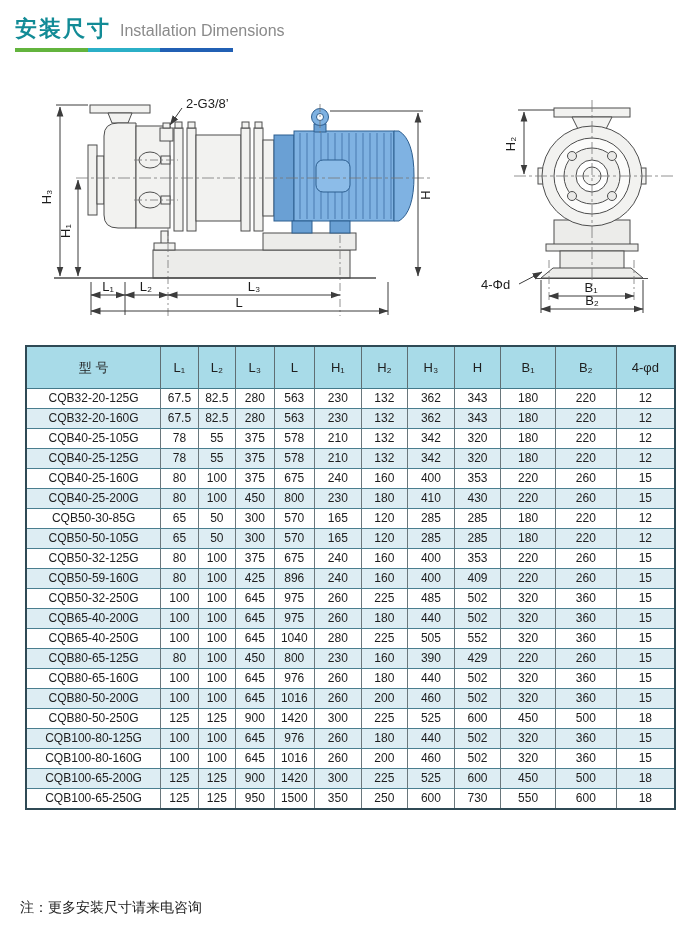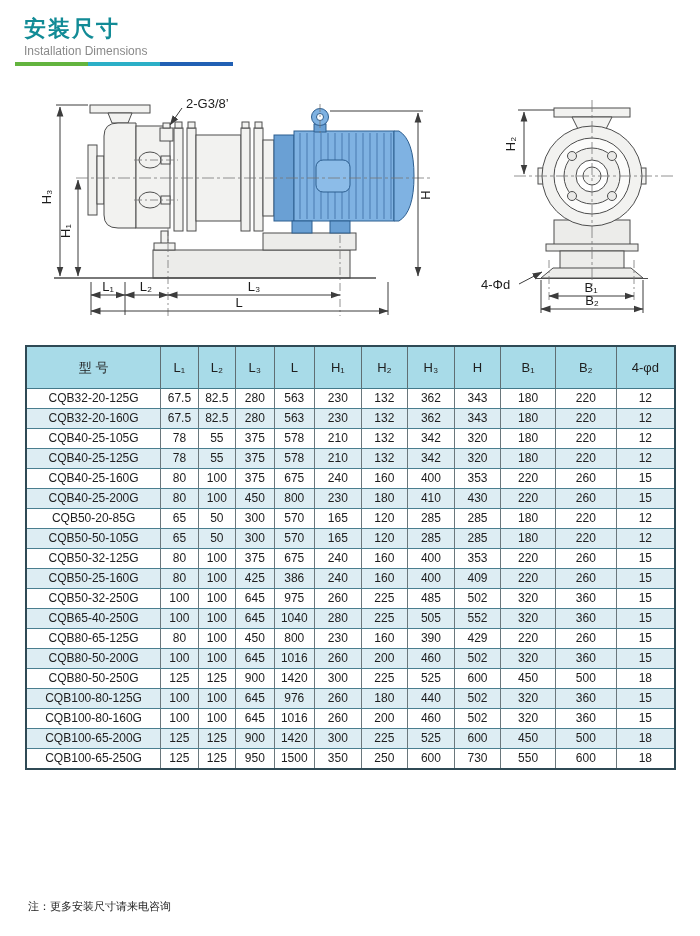--- a/index.html
+++ b/index.html
@@ -1,44 +1,44 @@
 <!DOCTYPE html>
 <html style="--title-color: #128b96; --table-header-bg: #a8dbe8; --row-alt-bg: #ddedf3; --motor-blue: #7fb2e2;"><head>
 <meta charset="utf-8">
 <style>
   html,body{margin:0;padding:0;}
   body{
     width:700px;height:936px;background:#ffffff;position:relative;overflow:hidden;
     font-family:"Liberation Sans","DejaVu Sans",sans-serif;color:#222;
   }
   .header{position:absolute;left:15px;top:14px;}
-  .title-line{display:flex;align-items:baseline;flex-direction:column;}
+  .title-line{display:flex;align-items:baseline;}
   .title-cn{color:var(--title-color,#128b96);font-size:22px;font-weight:bold;letter-spacing:2px;}
-  .title-en{color:#8a8a8a;font-size:12px;margin-left:9px;}
+  .title-en{color:#8a8a8a;font-size:16px;margin-left:9px;}
   .accent-bar{display:flex;width:218px;height:4px;margin-top:4px;}
   .accent-bar .seg{flex:1;height:100%;}
   .diagrams{position:absolute;left:0;top:70px;width:700px;height:268px;}
   .svg-left{position:absolute;left:30px;top:8px;}
   .svg-right{position:absolute;left:462px;top:8px;}
   .dimtext{fill:#1c1c1c;font-size:13px;font-family:"Liberation Sans","DejaVu Sans",sans-serif;}
   .table-wrap{position:absolute;left:25px;top:345px;width:553px;}
   table{border-collapse:collapse;width:651px;table-layout:fixed;border:2px solid #2f4a55;}
   th{
     background:var(--table-header-bg,#a8dbe8);font-weight:normal;font-size:13px;color:#1f1f1f;
     height:39px;border-left:1px solid #5f6e73;border-right:1px solid #5f6e73;
     border-bottom:1px solid #43798a;
   }
   td{
     font-size:12px;color:#1d1d1d;height:19px;line-height:19px;text-align:center;padding:0;
     border-left:1px solid #6a777c;border-right:1px solid #6a777c;
     border-top:1px solid #4a7e8f;border-bottom:1px solid #4a7e8f;
     background:#ffffff;white-space:nowrap;
   }
   tbody tr:nth-child(even) td{background:var(--row-alt-bg,#ddedf3);}
-  .note{position:absolute;left:28px;top:899px;font-size:11px;color:#1d1d1d;}
+  .note{position:absolute;left:20px;top:899px;font-size:14px;color:#1d1d1d;}
 </style>
 </head>
 <body>
 
 <div class="header">
   <div class="title-line">
     <span class="title-cn">安装尺寸</span>
     <span class="title-en">Installation Dimensions</span>
   </div>
   <div class="accent-bar">
@@ -288,21 +288,21 @@
           <td>800</td>
           <td>230</td>
           <td>180</td>
           <td>410</td>
           <td>430</td>
           <td>220</td>
           <td>260</td>
           <td>15</td>
         </tr>
         <tr>
-          <td>CQB50-20-85G</td>
+          <td>CQB50-30-85G</td>
           <td>65</td>
           <td>50</td>
           <td>300</td>
           <td>570</td>
           <td>165</td>
           <td>120</td>
           <td>285</td>
           <td>285</td>
           <td>180</td>
           <td>220</td>
@@ -330,42 +330,56 @@
           <td>675</td>
           <td>240</td>
           <td>160</td>
           <td>400</td>
           <td>353</td>
           <td>220</td>
           <td>260</td>
           <td>15</td>
         </tr>
         <tr>
-          <td>CQB50-25-160G</td>
+          <td>CQB50-59-160G</td>
           <td>80</td>
           <td>100</td>
           <td>425</td>
-          <td>386</td>
+          <td>896</td>
           <td>240</td>
           <td>160</td>
           <td>400</td>
           <td>409</td>
           <td>220</td>
           <td>260</td>
           <td>15</td>
         </tr>
         <tr>
           <td>CQB50-32-250G</td>
           <td>100</td>
           <td>100</td>
           <td>645</td>
           <td>975</td>
           <td>260</td>
           <td>225</td>
           <td>485</td>
+          <td>502</td>
+          <td>320</td>
+          <td>360</td>
+          <td>15</td>
+        </tr>
+        <tr>
+          <td>CQB65-40-200G</td>
+          <td>100</td>
+          <td>100</td>
+          <td>645</td>
+          <td>975</td>
+          <td>260</td>
+          <td>180</td>
+          <td>440</td>
           <td>502</td>
           <td>320</td>
           <td>360</td>
           <td>15</td>
         </tr>
         <tr>
           <td>CQB65-40-250G</td>
           <td>100</td>
           <td>100</td>
           <td>645</td>
@@ -383,20 +397,34 @@
           <td>80</td>
           <td>100</td>
           <td>450</td>
           <td>800</td>
           <td>230</td>
           <td>160</td>
           <td>390</td>
           <td>429</td>
           <td>220</td>
           <td>260</td>
+          <td>15</td>
+        </tr>
+        <tr>
+          <td>CQB80-65-160G</td>
+          <td>100</td>
+          <td>100</td>
+          <td>645</td>
+          <td>976</td>
+          <td>260</td>
+          <td>180</td>
+          <td>440</td>
+          <td>502</td>
+          <td>320</td>
+          <td>360</td>
           <td>15</td>
         </tr>
         <tr>
           <td>CQB80-50-200G</td>
           <td>100</td>
           <td>100</td>
           <td>645</td>
           <td>1016</td>
           <td>260</td>
           <td>200</td>

